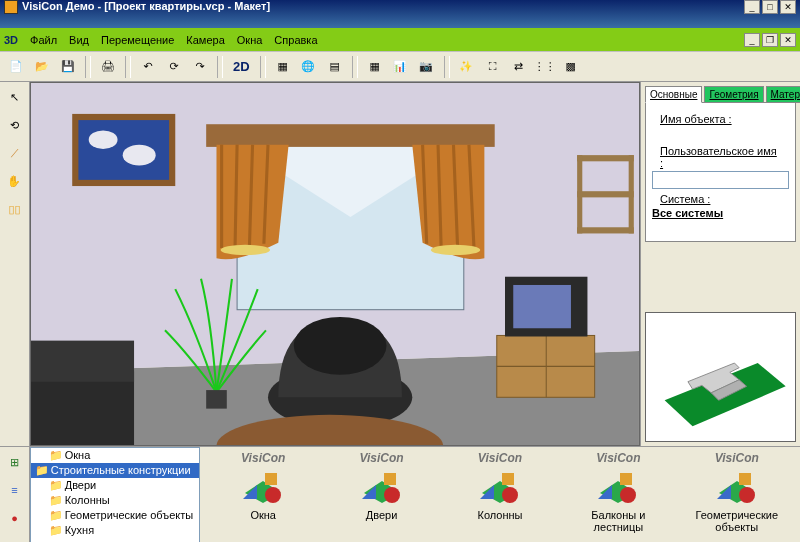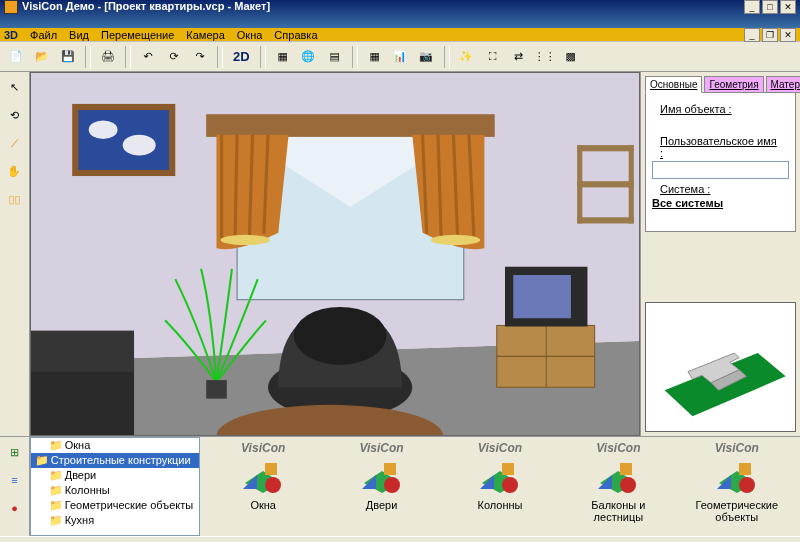--- a/index.html
+++ b/index.html
@@ -4,40 +4,40 @@
 <style>
 * { margin: 0; padding: 0; box-sizing: border-box; font-family: Tahoma, sans-serif; font-size: 11px; }
 body { width: 800px; height: 542px; background: #ece9d8; overflow: hidden; }
 
 .titlebar { height: 28px; background: linear-gradient(#0a246a, #3a6ea5); color: white; display: flex; align-items: flex-start; padding: 0 4px; }
 .titlebar .app-icon { width: 14px; height: 14px; background: #f0a020; margin-right: 4px; border: 1px solid #333; }
 .titlebar .title { flex: 1; font-weight: bold; }
 .winbtns { display: flex; gap: 2px; }
 .winbtn { width: 16px; height: 14px; background: #ece9d8; border: 1px solid #888; display: flex; align-items: center; justify-content: center; font-size: 9px; color: #000; cursor: pointer; }
 
-.menubar { height: 14px; background: #eab308; display: flex; align-items: center; padding: 0 4px; border-bottom: 1px solid #c0c0c0; }
+.menubar { height: 24px; background: #84cc16; display: flex; align-items: center; padding: 0 4px; border-bottom: 1px solid #c0c0c0; }
 .mode3d { color: #0a246a; font-weight: bold; margin-right: 6px; }
 .menubar .menuitem { padding: 2px 6px; cursor: pointer; }
 .rightwinbtns { margin-left: auto; display: flex; gap: 2px; }
 
 .toolbar { height: 30px; background: #ece9d8; display: flex; align-items: center; padding: 2px 4px; gap: 2px; border-bottom: 1px solid #999; }
 .tbtn { width: 24px; height: 24px; border: 1px solid transparent; display: flex; align-items: center; justify-content: center; cursor: pointer; font-size: 13px; }
 .tsep { width: 6px; height: 22px; border-left: 1px solid #aaa; border-right: 1px solid #fff; margin: 0 3px; }
 .t2d { font-weight: bold; color: #0a246a; width: auto; padding: 0 4px; }
 
 .mainarea { display: flex; height: 364px; }
 .lefttools { width: 30px; background: #ece9d8; border-right: 1px solid #999; display: flex; flex-direction: column; align-items: center; padding-top: 4px; gap: 6px; }
 .ltbtn { width: 22px; height: 22px; display: flex; align-items: center; justify-content: center; cursor: pointer; font-size: 14px; }
 
 .viewport { flex: 1; position: relative; border: 1px solid #666; overflow: hidden; }
 .room { position: absolute; inset: 0; }
 
 .rightpanel { width: 160px; background: #ece9d8; border-left: 1px solid #999; padding: 4px; display: flex; flex-direction: column; text-decoration: underline; }
 .tabs { display: flex; gap: 2px; }
-.tab { background: #f0abfc; border: 1px solid #888; padding: 2px 4px; cursor: pointer; font-size: 10px; }
+.tab { background: #22c55e; border: 1px solid #888; padding: 2px 4px; cursor: pointer; font-size: 10px; }
 .tab.active { background: white; border-bottom: 1px solid white; position: relative; z-index: 2; }
 .tabbody { background: white; border: 1px solid #888; margin-top: -1px; padding: 6px; flex: 0 0 auto; height: 140px; }
 .lbl { color: #000; margin: 4px 8px 2px; }
 .txtinput { width: 100%; border: 1px solid #7f9db9; height: 18px; padding: 1px 3px; }
 .bold { font-weight: bold; }
 .minimap { margin-top: auto; height: 130px; border: 1px solid #666; background: white; position: relative; overflow: hidden; }
 
 .bottompanel { height: 100px; background: #ece9d8; display: flex; border-top: 1px solid #999; }
 .btmtools { width: 30px; border-right: 1px solid #999; display: flex; flex-direction: column; align-items: center; padding-top: 4px; gap: 6px; }
 .tree { width: 170px; background: white; border: 1px solid #7f9db9; overflow: auto; font-size: 11px; }

